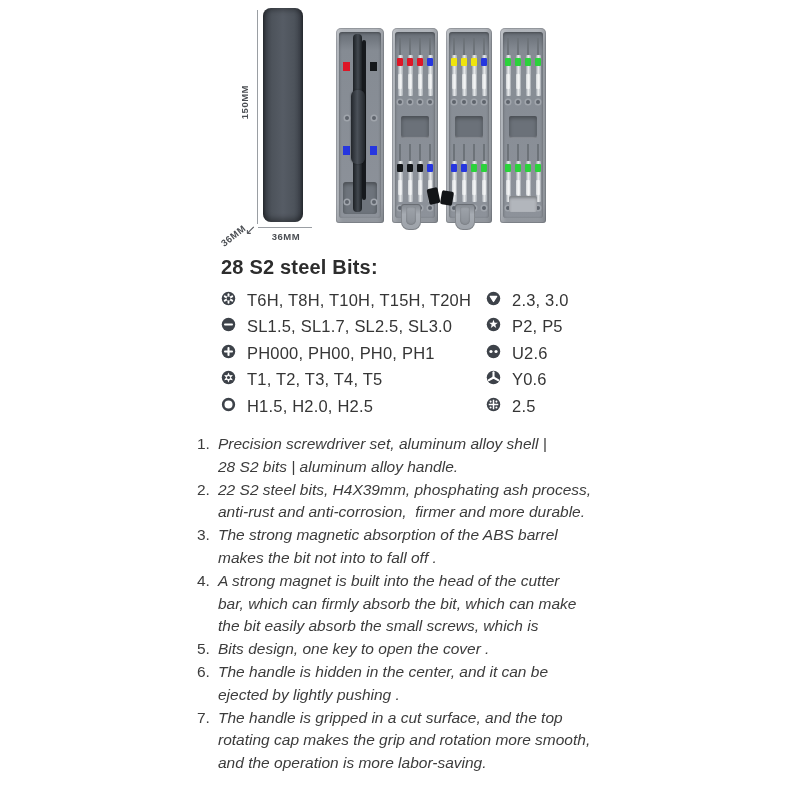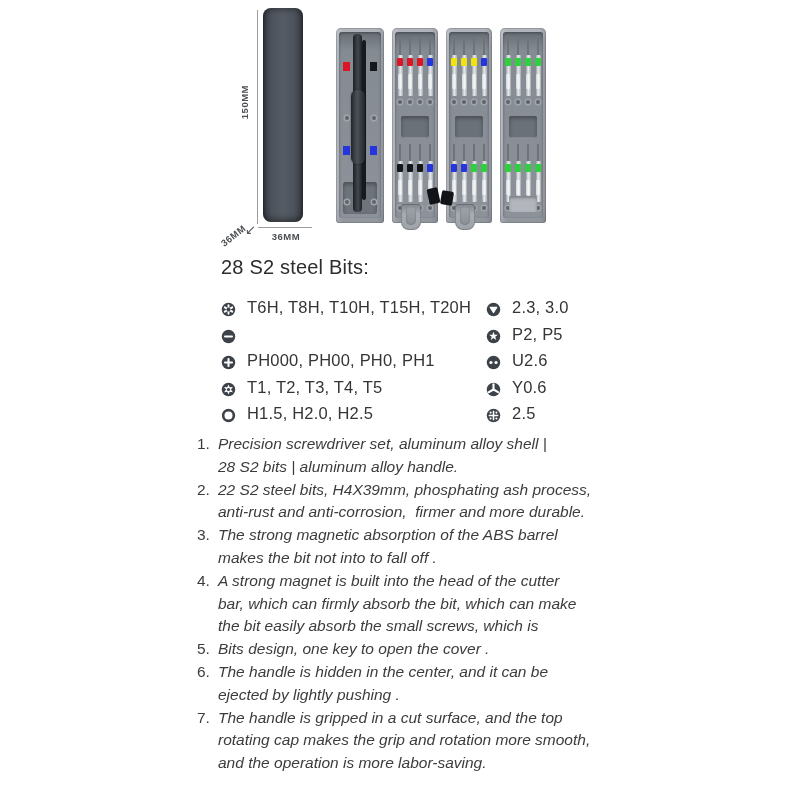--- a/index.html
+++ b/index.html
@@ -56,25 +56,25 @@
   .grip{position:absolute;left:50%;margin-left:-9px;top:58px;width:14px;height:74px;border-radius:6px;
         background:linear-gradient(90deg,#22262b,#4b5159 45%,#22262b);box-shadow:0 0 2px rgba(0,0,0,.4);}
   .cbit{position:absolute;width:7px;height:72px;}
   .cbit .shaft{margin-left:-1px;width:2px;height:22px;}
   .cbit .body{top:20px;}
   .cbit .band{top:24px;height:9px;}
   .cbit .blabel{top:44px;height:20px;}
   .cdot{position:absolute;width:4px;height:4px;border-radius:50%;background:#5e646c;box-shadow:0 0 0 1.5px #a0a5ac;}
 
   
-  .bits-heading{position:absolute;left:221px;top:256px;font-size:20px;font-weight:normal;color:#2d2d2d;letter-spacing:.2px;}
+  .bits-heading{position:absolute;left:221px;top:256px;font-size:20px;font-weight:bold;color:#2d2d2d;letter-spacing:.2px;}
   .bits-col{position:absolute;top:291px;display:flex;flex-direction:column;}
   .bits-col-left{left:221px;}
   .bits-col-right{left:486px;}
-  .bit-row{display:flex;align-items:flex-end;height:26.4px;gap:11px;}
+  .bit-row{display:flex;align-items:flex-start;height:26.4px;gap:11px;}
   .bicon{width:15px;height:15px;flex:0 0 15px;}
   .bicon svg{display:block;width:100%;height:100%;}
   .bit-sizes{font-size:16.5px;color:#353535;letter-spacing:.2px;white-space:pre;}
 
   
   .features{position:absolute;left:197px;top:433px;width:420px;}
   .feature{display:flex;align-items:flex-start;}
   .f-num{width:21px;flex:0 0 21px;font-size:15.5px;line-height:22.8px;color:#3c3c3c;}
   .f-lines{flex:1;font-style:italic;}
   .f-line{font-size:15.5px;line-height:22.8px;color:#3c3c3c;white-space:pre-wrap;}
@@ -372,20 +372,21 @@
         </div>
         <div class="bit-sizes">T6H, T8H, T10H, T15H, T20H</div>
       </div>
       <div class="bit-row">
         <div class="bicon">
           <svg viewBox="0 0 16 16">
             <circle cx="8" cy="8" r="7.2" fill="#3d4249"></circle>
             <rect x="3.2" y="6.9" width="9.6" height="2.2" rx="1.1" fill="#fff"></rect>
           </svg>
         </div>
+        <div class="bit-sizes">SL1.5, SL1.7, SL2.5, SL3.0</div>
       </div>
       <div class="bit-row">
         <div class="bicon">
           <svg viewBox="0 0 16 16">
             <circle cx="8" cy="8" r="7.2" fill="#3d4249"></circle>
             <rect x="3.2" y="6.9" width="9.6" height="2.2" rx="1" fill="#fff"></rect>
             <rect x="6.9" y="3.2" width="2.2" height="9.6" rx="1" fill="#fff"></rect>
           </svg>
         </div>
         <div class="bit-sizes">PH000, PH00, PH0, PH1</div>

